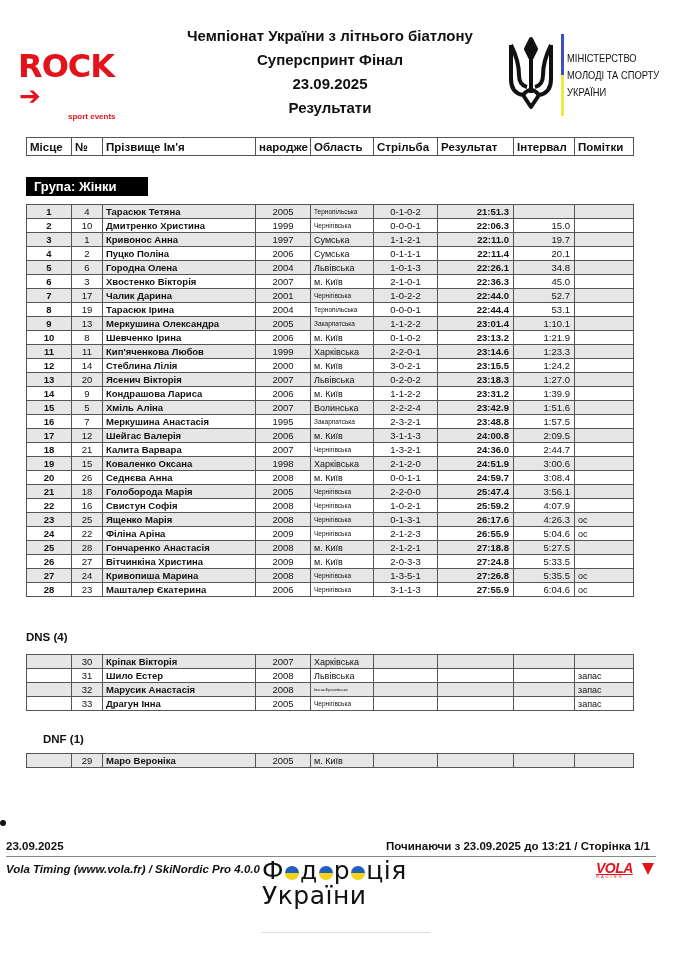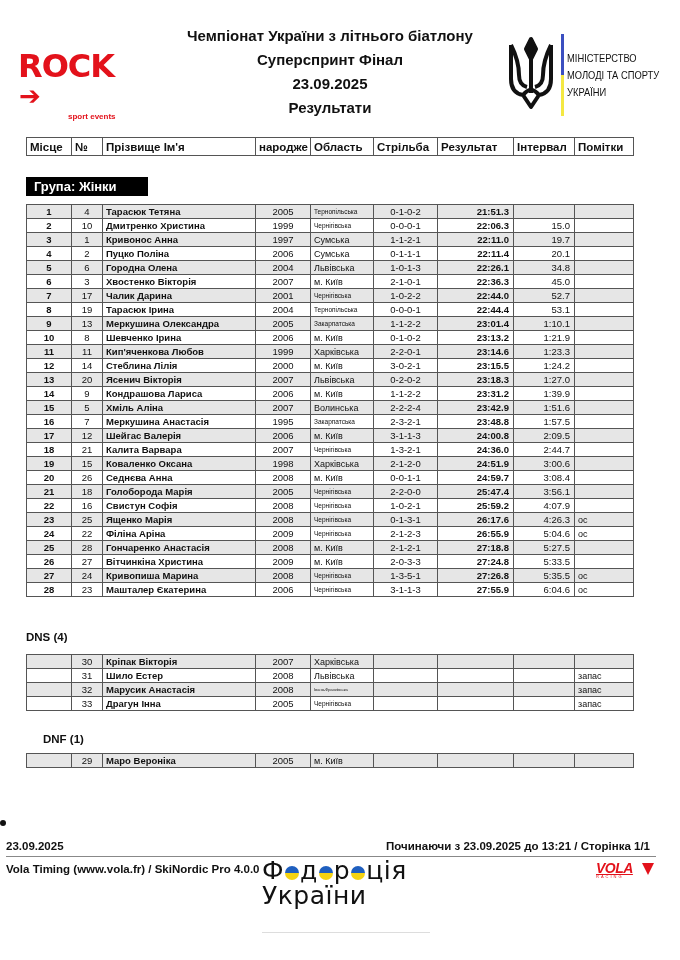--- a/index.html
+++ b/index.html
@@ -51,21 +51,21 @@
   .dnf-label { left:12px; top:733px;margin-left:31px; }
   .dnf-table { left:26px; top:753px; width:607px; }
   .dns-table tr:nth-child(odd) td, .dnf-table tr:nth-child(odd) td { background:#e6e6e6; }
   .dns-table tr:nth-child(even) td { background:#fff; }
 
   .bullet { left:0px; top:820px; width:6px; height:6px; border-radius:50%; background:#111; }
 
   .footer-date { left:6px; top:840px; font-weight:bold; font-size:11.5px; }
   .footer-range { right:30px; top:840px; font-weight:bold; font-size:11.5px; text-align:right; }
   .footer-line { left:6px; top:856px; width:650px; height:0; border-top:1.5px solid #888; }
-  .footer-vola { left:6px; top:863px; font-weight:bold; font-size:11.5px; }
+  .footer-vola { left:6px; top:863px; font-weight:bold; font-size:11.5px;font-style:italic; }
   .vola-logo { left:596px; top:860px; width:62px; height:22px; }
   .vola-text { font-weight:900; font-style:italic; color:#e3121b; font-size:14px; letter-spacing:-0.5px;text-decoration:underline; }
   .vola-sub { font-size:4px; color:#e3121b; letter-spacing:2px; margin-top:-2px; }
   .vola-tri { position:absolute; right:4px; top:3px; width:0; height:0; border-left:6px solid transparent; border-right:6px solid transparent; border-top:12px solid #e3121b; }
 
   .fed-logo { left:262px; top:858px; width:168px; height:74px; background:#fff; border-bottom:1px solid #ddd; }
   .fed-line { font-size:25px; line-height:25px; color:#111; font-family:"DejaVu Sans", sans-serif; letter-spacing:0.5px; }
   .uadot { display:inline-block; width:14px; height:14px; border-radius:50%; background:linear-gradient(#1f5fbf 0 50%, #f5d312 50% 100%); vertical-align:-1px; margin:0 1px; }
 </style>
 </head>

